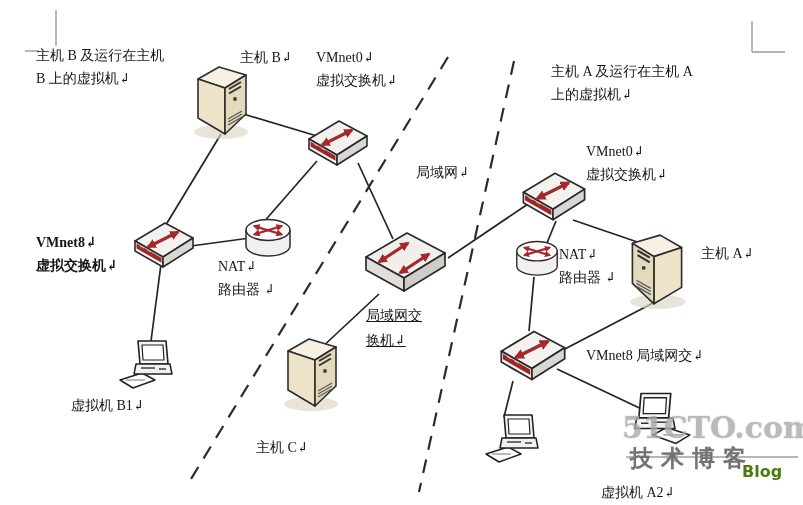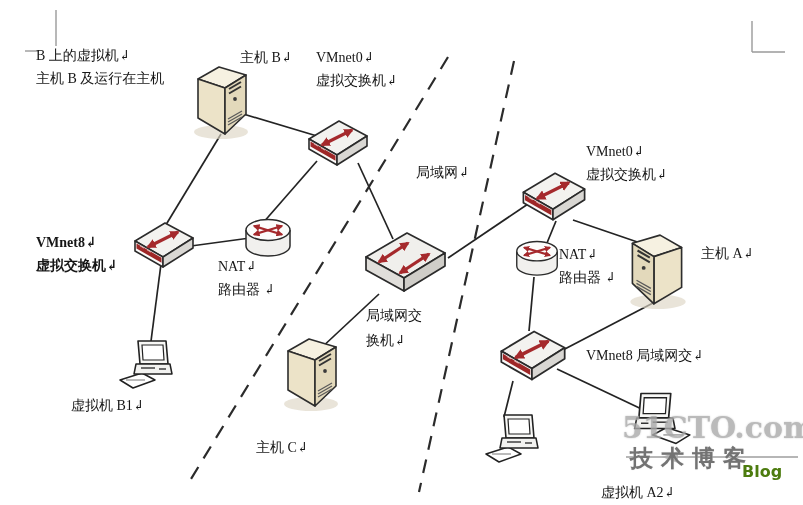--- a/index.html
+++ b/index.html
@@ -27,21 +27,21 @@
   #note-b{left:36px;top:44px;}
   #lbl-host-b{left:240px;top:46px;}
   #lbl-vmnet0-b{left:316px;top:46px;}
   #note-a{left:551px;top:60px;}
   #lbl-vmnet0-a{left:586px;top:140px;}
   #lbl-lan{left:416px;top:161px;}
   #lbl-vmnet8-b{left:36px;top:231px;font-weight:bold;}
   #lbl-nat-b{left:218px;top:255px;}
   #lbl-vm-b1{left:71px;top:394px;}
   #lbl-host-c{left:256px;top:392px;margin-top:44px;}
-  #lbl-lansw{left:366px;top:303px;line-height:25px;}
+  #lbl-lansw{left:366px;top:303px;line-height:25px;text-decoration:underline;}
   #lbl-nat-a{left:559px;top:243px;}
   #lbl-host-a{left:701px;top:242px;}
   #lbl-vmnet8-a{left:586px;top:344px;}
   #lbl-vm-a1{left:690px;top:437px;}
   #lbl-vm-a2{left:601px;top:481px;}
   
   #dev-tower-b{left:191px;top:62px;width:62px;height:80px;}
   #dev-sw0b{left:306px;top:116px;width:64px;height:54px;}
   #dev-sw8b{left:132px;top:218px;width:64px;height:54px;}
   #dev-router-b{left:243px;top:216px;width:50px;height:46px;}
@@ -208,27 +208,31 @@
         <use href="#sym-pc"></use>
       </svg>
     </div>
   <div class="dev" id="dev-pc-a1">
       <svg viewBox="0 0 64 62">
         <use href="#sym-pc"></use>
       </svg>
     </div>
 
   <div class="lbl" id="note-b">
+    <div>主机 B 及运行在主机</div>
     <div>B 上的虚拟机↲</div>
-    <div>主机 B 及运行在主机</div>
   </div>
   <div class="lbl" id="lbl-host-b">主机 B↲</div>
   <div class="lbl" id="lbl-vmnet0-b">
     <div>VMnet0↲</div>
     <div>虚拟交换机↲</div>
+  </div>
+  <div class="lbl" id="note-a">
+    <div>主机 A 及运行在主机 A</div>
+    <div>上的虚拟机↲</div>
   </div>
   <div class="lbl" id="lbl-vmnet0-a">
     <div>VMnet0↲</div>
     <div>虚拟交换机↲</div>
   </div>
   <div class="lbl" id="lbl-lan">局域网↲</div>
   <div class="lbl" id="lbl-vmnet8-b">
     <div>VMnet8↲</div>
     <div>虚拟交换机↲</div>
   </div>

